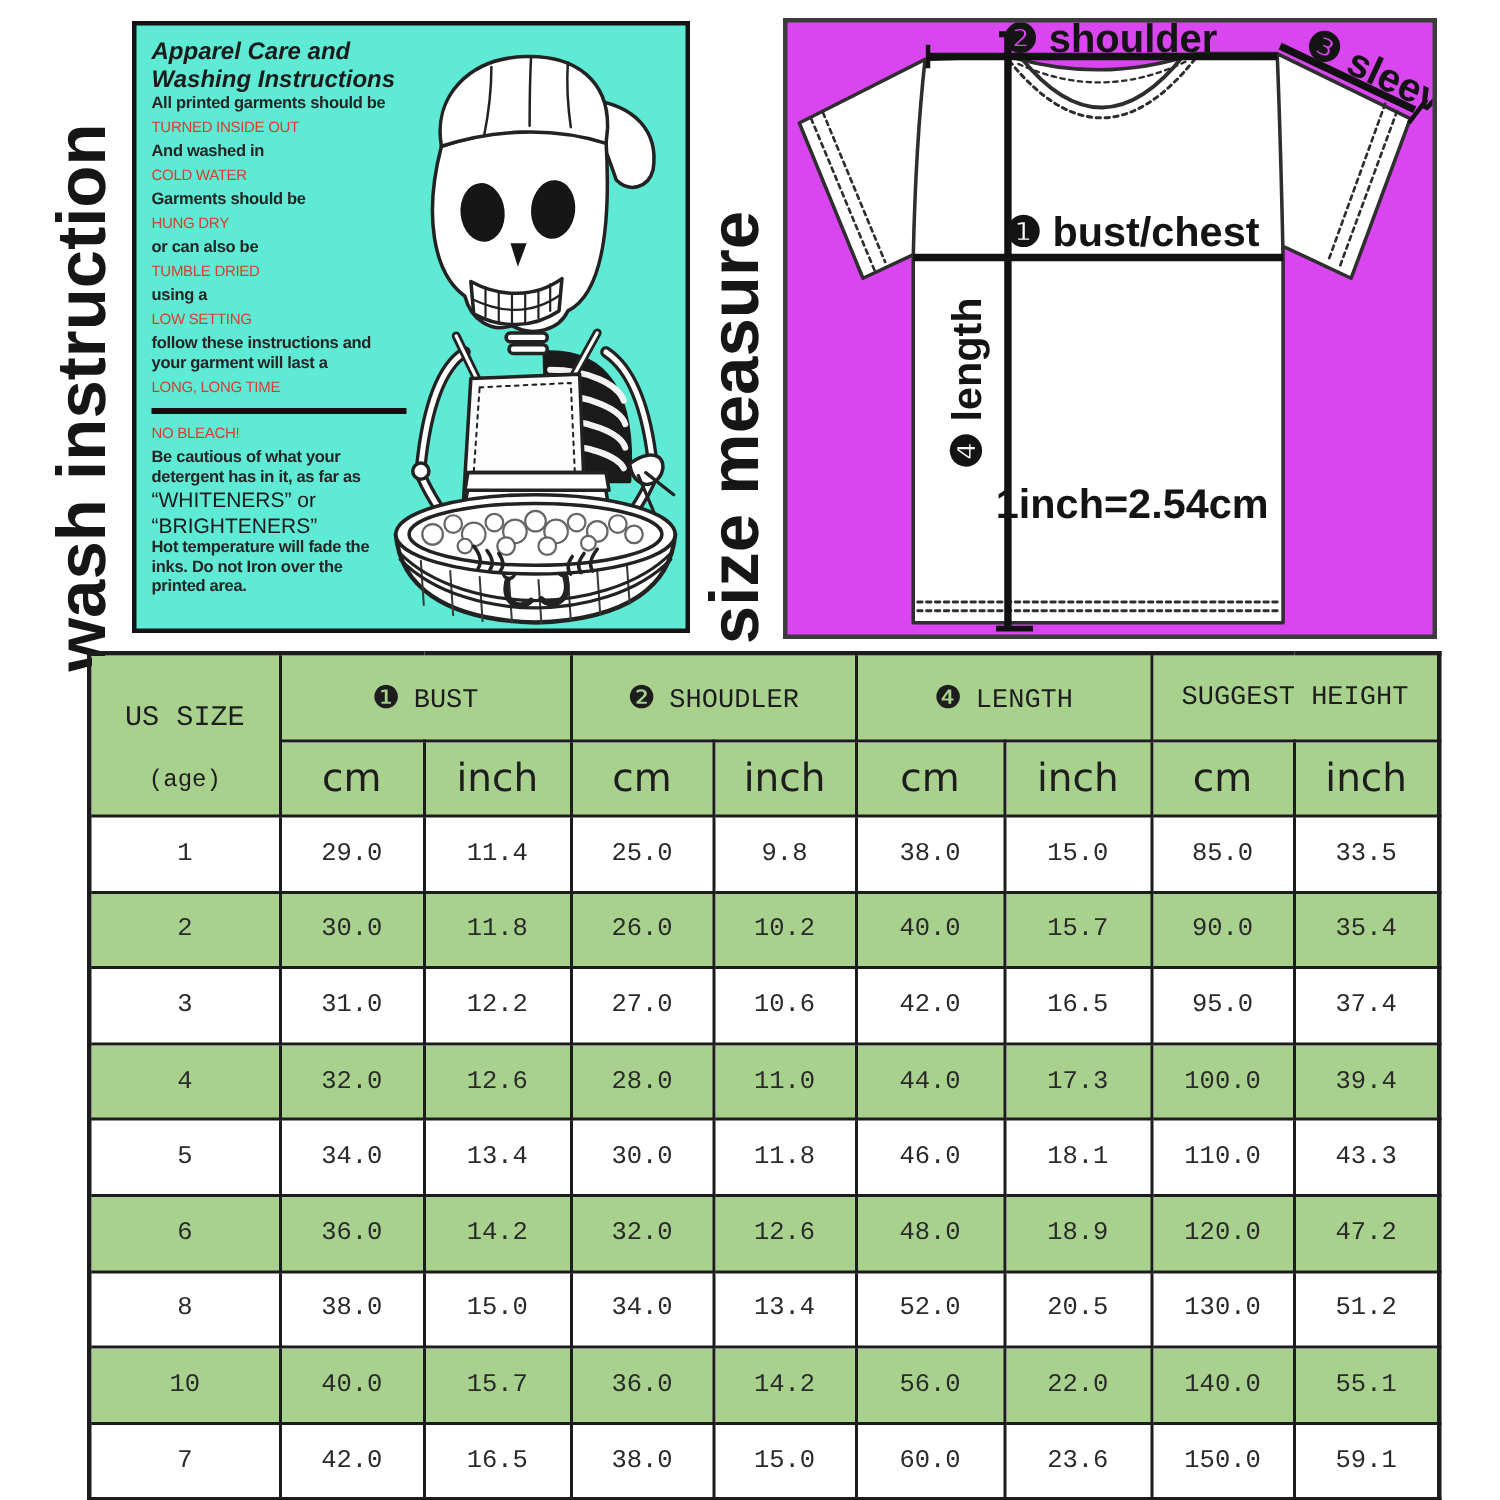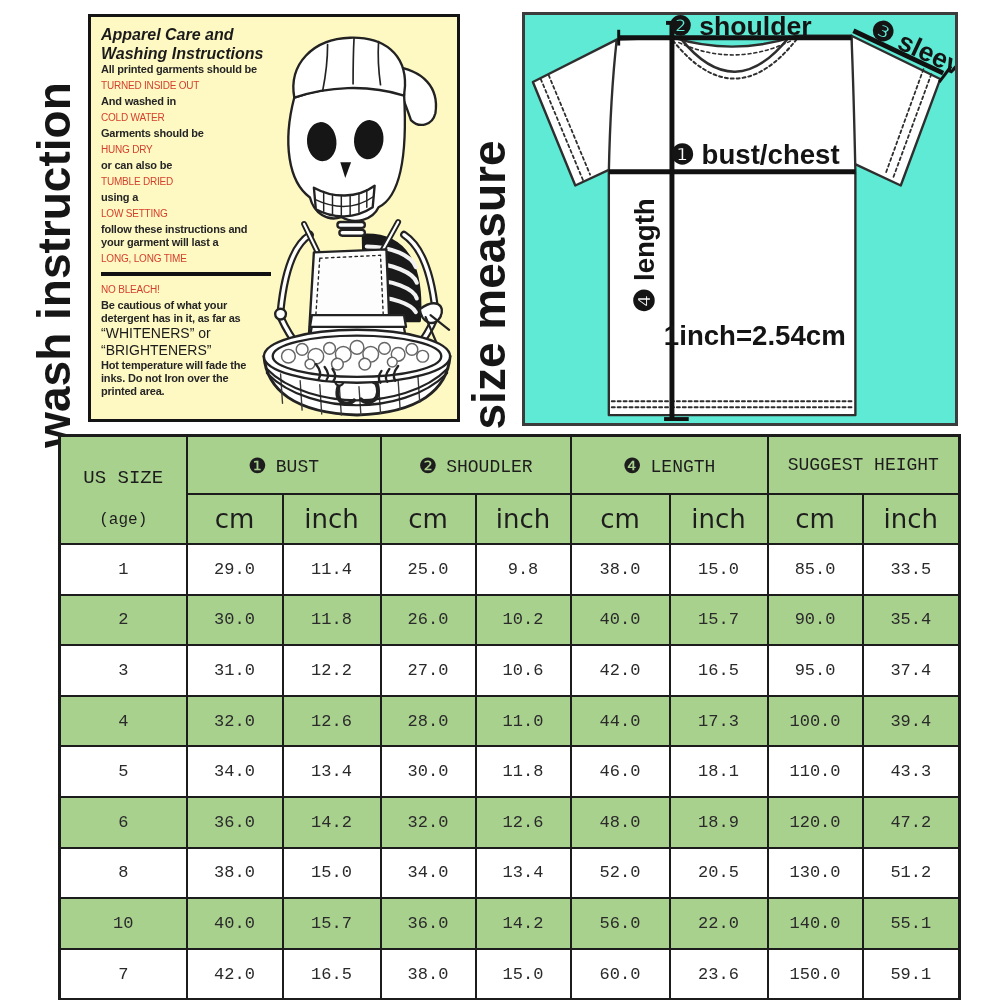--- a/index.html
+++ b/index.html
@@ -12,34 +12,34 @@
     position:absolute;white-space:nowrap;
     transform:translate(-50%,-50%) rotate(-90deg);
     font-size:46px;font-weight:600;color:#161616;
   }
   #wash-label{left:54px;top:265px;}
   #size-label{left:489px;top:285px;}
 
   
   .wash-panel{
     position:absolute;left:88px;top:14px;width:372px;height:408px;
-    border:3px solid #141414;box-sizing:border-box;background:#fef9c3;
+    border:3px solid #141414;box-sizing:border-box;background:#5eead4;
   }
   .wash-text{position:absolute;left:10px;top:8px;width:182px;}
   .wl-title{font-size:16px;font-weight:700;font-style:italic;line-height:19px;color:#1b1b1b;white-space:nowrap;}
   .wl-black{font-size:11px;font-weight:700;line-height:13px;color:#252525;white-space:nowrap;letter-spacing:-0.2px;}
   .wl-red{font-size:10px;font-weight:400;line-height:19px;color:#d5402c;white-space:nowrap;letter-spacing:-0.2px;}
   .wl-boldblack{font-size:14px;font-weight:400;line-height:17px;color:#1b1b1b;white-space:nowrap;}
   .wl-divider{border-top:4px solid #111;margin:4px 0;width:170px;}
   .skel{position:absolute;right:2px;bottom:2px;width:196px;height:396px;}
 
   
   .shirt-panel{
     position:absolute;left:522px;top:12px;width:436px;height:414px;
-    border:3px solid #3c3c3c;box-sizing:border-box;background:#5eead4;
+    border:3px solid #3c3c3c;box-sizing:border-box;background:#d946ef;
   }
   .shirt-panel svg{display:block;width:100%;height:100%;}
   .slabel{font-family:"Liberation Sans",sans-serif;font-weight:700;fill:#141414;}
 
   
   .size-table{
     position:absolute;left:58px;top:434px;width:900px;
     border-collapse:collapse;table-layout:fixed;
     border:3px solid #1c1c1c;
   }

